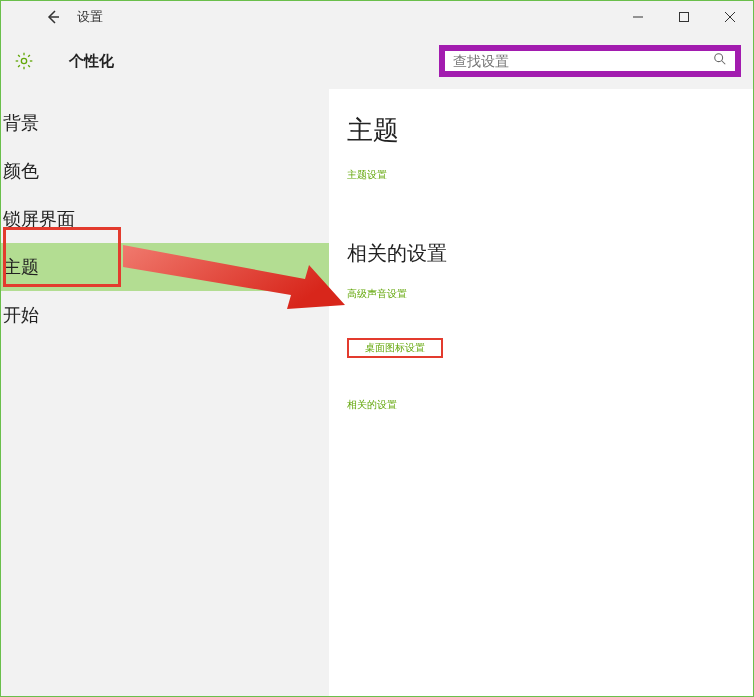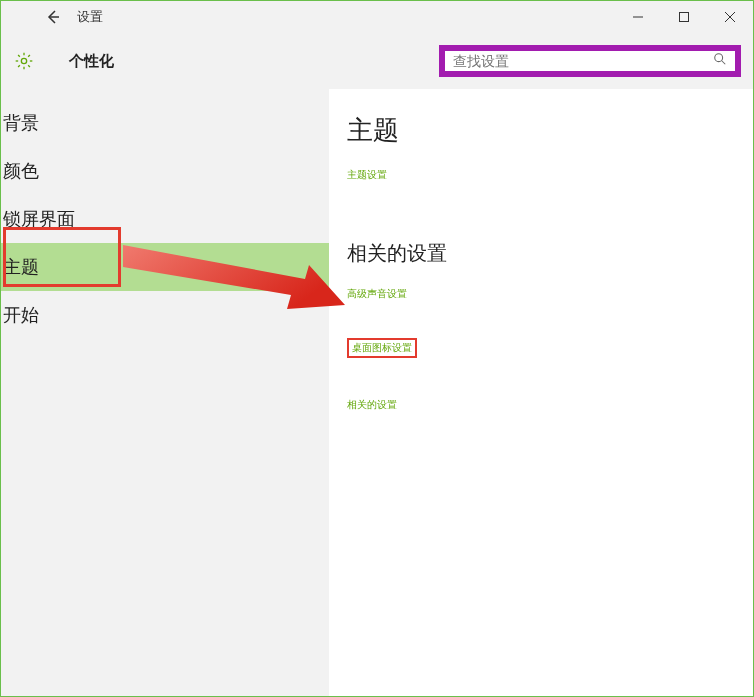--- a/index.html
+++ b/index.html
@@ -30,21 +30,21 @@
   .sidebar { width: 328px; background: #f2f2f2; padding-top: 10px; position: relative; }
   .nav-item { height: 48px; display: flex; align-items: center; padding-left: 2px; font-size: 18px; color: #222; cursor: pointer; }
   .nav-item.active { background: #b3dd92; }
   .nav-highlight-box { position: absolute; border: 3px solid #e33b2e; pointer-events: none; }
 
   .content { flex: 1; padding: 24px 18px 18px 18px; position: relative; }
   .content h1 { font-size: 26px; font-weight: normal; color: #222; margin-bottom: 16px; }
   .content h2 { font-size: 20px; font-weight: normal; color: #222; margin-top: 40px; margin-bottom: 16px; }
   .link { font-size: 10px; color: #63a70a; margin-bottom: 18px; cursor: pointer; display: inline-block; }
   .link-row { margin-bottom: 18px; }
-  .link-highlight { border: 2px solid #e33b2e; padding: 1px 3px; }
+  .link-highlight { border: 2px solid #e33b2e; padding: 1px 16px; }
 
   
   .arrow-svg { position: absolute; pointer-events: none; }
 </style>
 </head>
 <body>
 
 <div class="window">
 
   <div class="titlebar">

